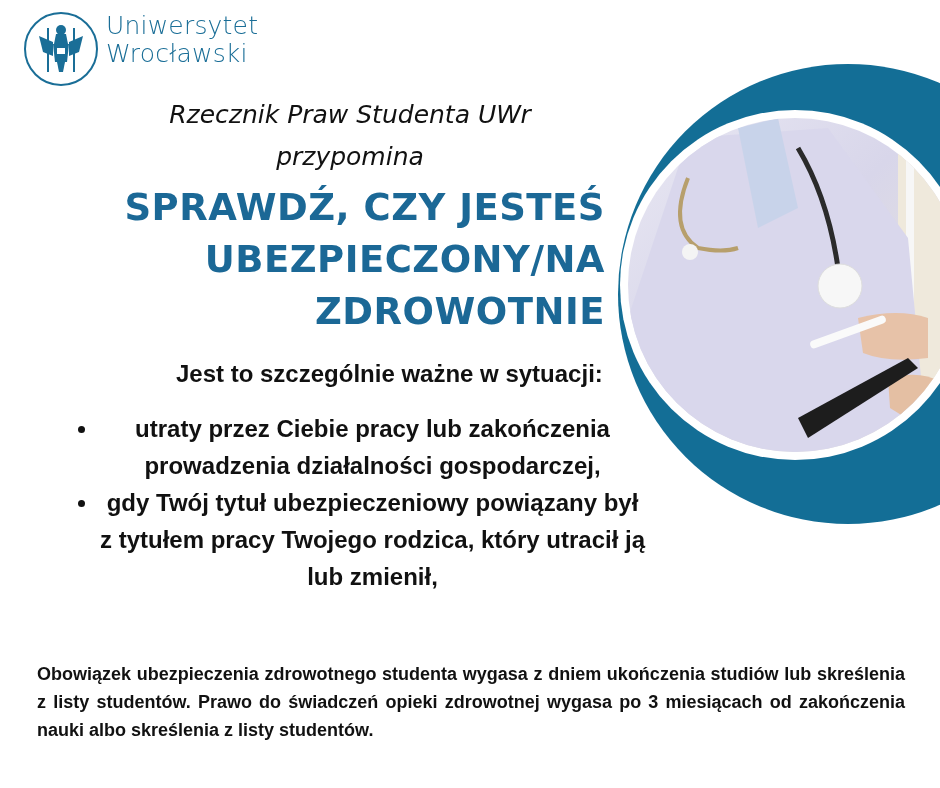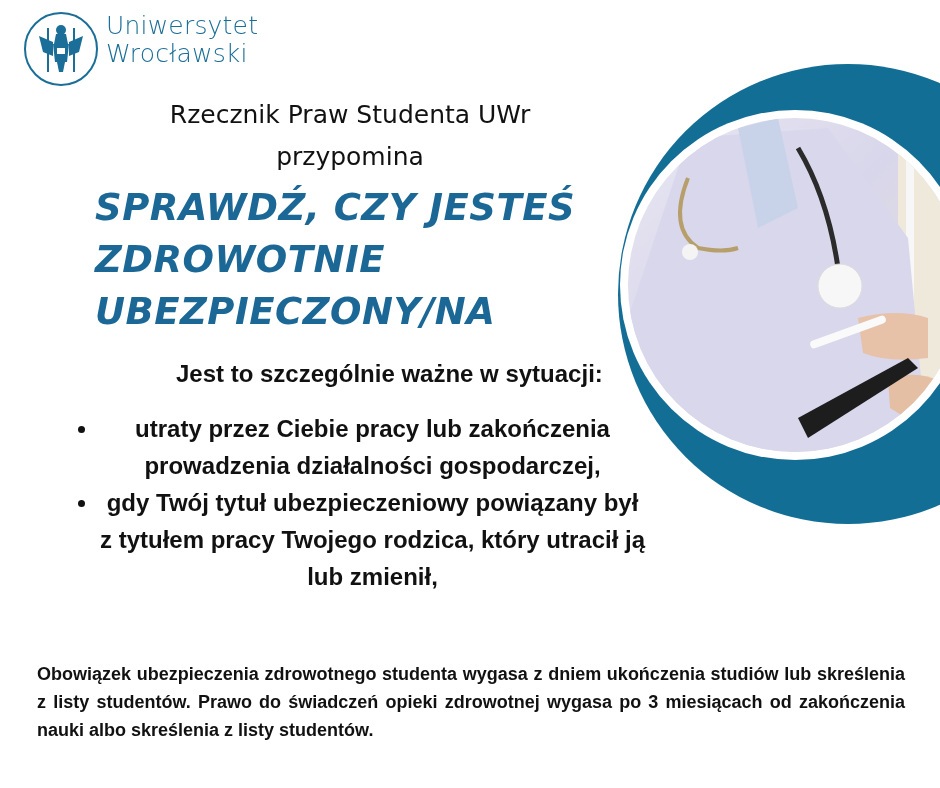--- a/index.html
+++ b/index.html
@@ -3,22 +3,22 @@
 <meta charset="utf-8">
 <style>
   html,body{margin:0;padding:0;}
   body{width:940px;height:788px;background:#ffffff;position:relative;overflow:hidden;font-family:"Liberation Sans",sans-serif;color:#111;}
   .logo{position:absolute;left:24px;top:12px;display:flex;}
   .crest{width:74px;height:74px;border:2.5px solid #1a6e97;border-radius:50%;box-sizing:border-box;display:flex;align-items:center;justify-content:center;}
   .logo-text{margin-left:8px;color:#1a6e97;font-family:"DejaVu Sans",sans-serif;font-size:25px;line-height:28px;font-weight:300;letter-spacing:0.2px;}
   .blue-shape{position:absolute;left:618px;top:64px;width:460px;height:460px;border-radius:50%;background:#136e96;}
   .photo-ring{position:absolute;left:620px;top:110px;width:350px;height:350px;border-radius:50%;background:#fff;}
   .photo{position:absolute;left:628px;top:118px;width:334px;height:334px;border-radius:50%;overflow:hidden;background:linear-gradient(135deg,#e9e8f3 0%,#d8d6ea 45%,#ece7d6 100%);}
-  .subtitle{position:absolute;left:100px;width:500px;text-align:center;font-family:"DejaVu Sans",sans-serif;font-size:25px;color:#111;}
-  .title{position:absolute;left:95px;width:510px;text-align:left;font-family:"DejaVu Sans",sans-serif;font-weight:bold;font-size:37px;line-height:52px;color:#1b6896;top:182px;letter-spacing:0.5px;font-style:italic;}
+  .subtitle{position:absolute;left:100px;width:500px;text-align:center;font-family:"DejaVu Sans",sans-serif;font-size:25px;color:#111;font-style:italic;}
+  .title{position:absolute;left:95px;width:510px;text-align:right;font-family:"DejaVu Sans",sans-serif;font-weight:bold;font-size:37px;line-height:52px;color:#1b6896;top:182px;letter-spacing:0.5px;}
   .lead{position:absolute;left:176px;top:360px;font-size:24px;font-weight:bold;color:#111;}
   .bullets{position:absolute;left:76px;top:410px;margin:0;padding:0;list-style:none;font-size:24px;font-weight:bold;line-height:37px;color:#111;text-align:center;}
   .bullets li{position:relative;padding-left:24px;}
   .bullets li::before{content:"";position:absolute;left:2px;top:16px;width:7px;height:7px;border-radius:50%;background:#111;}
   .footer{position:absolute;left:37px;top:660px;width:868px;font-size:18px;font-weight:bold;line-height:28px;text-align:justify;color:#111;}
 </style>
 </head>
 <body>
 
 <div class="logo">
@@ -60,22 +60,22 @@
     <path d="M170 300 L280 240 L290 250 L180 320 Z" fill="#1d1d1d"></path>
     <rect x="180" y="210" width="80" height="8" rx="4" fill="#fafafa" transform="rotate(-20 220 214)"></rect>
   </svg>
 </div>
 
 <div class="subtitle" style="top:100px;">Rzecznik Praw Studenta UWr</div>
 <div class="subtitle" style="top:142px;">przypomina</div>
 
 <div class="title">
   <div>SPRAWDŹ, CZY JESTEŚ</div>
+  <div>UBEZPIECZONY/NA</div>
   <div>ZDROWOTNIE</div>
-  <div>UBEZPIECZONY/NA</div>
 </div>
 
 <div class="lead">Jest to szczególnie ważne w sytuacji:</div>
 
 <ul class="bullets">
   <li>
     <div>utraty przez Ciebie pracy lub zakończenia</div>
     <div>prowadzenia działalności gospodarczej,</div>
   </li>
   <li>

